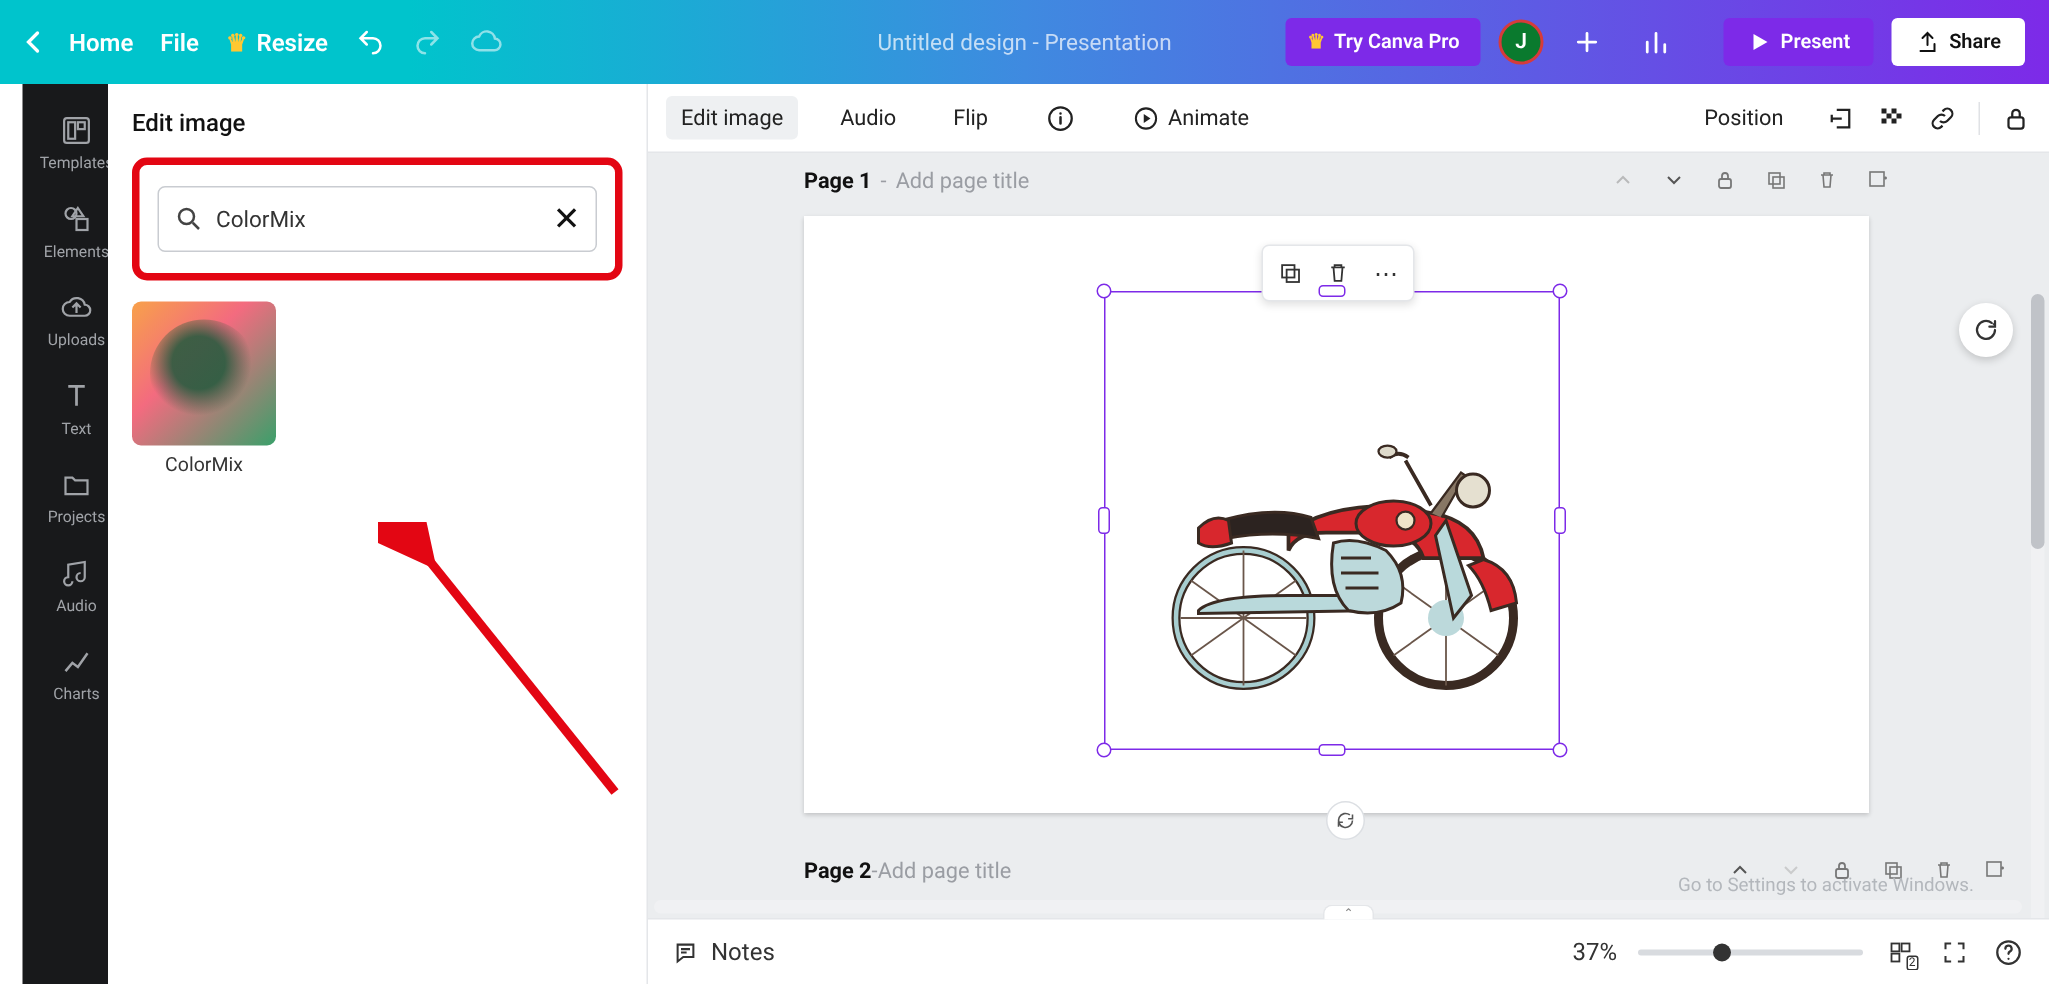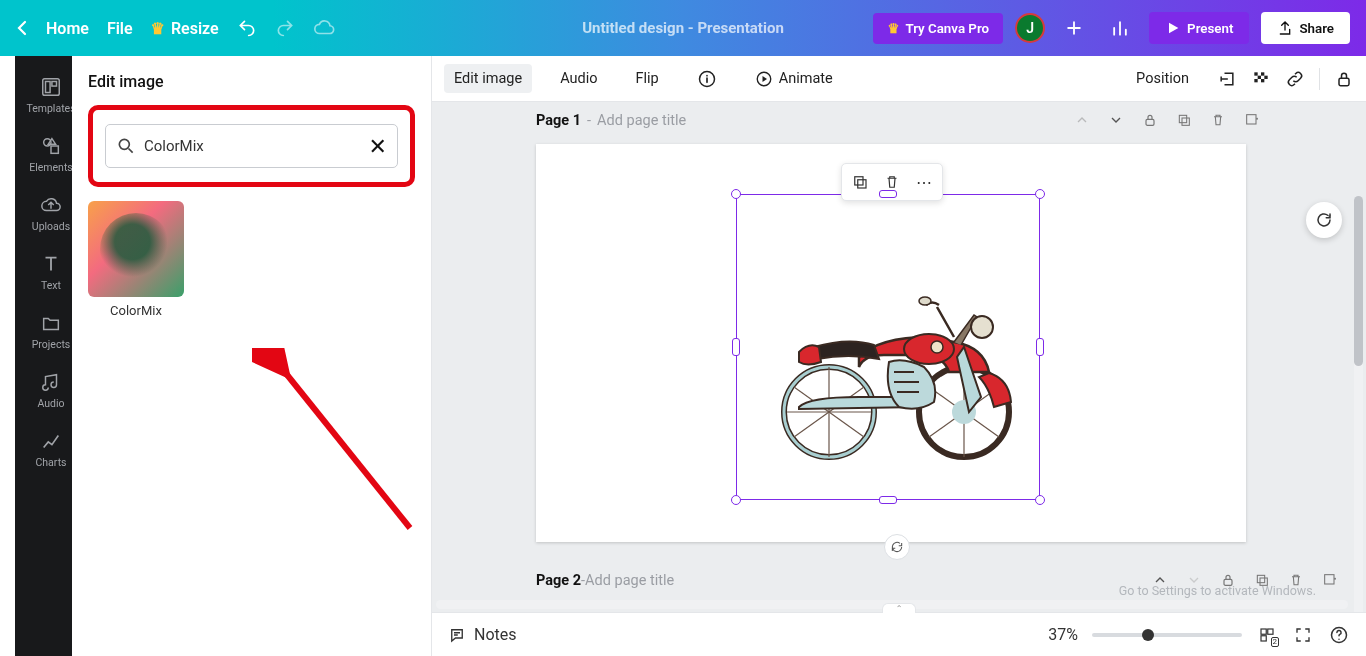--- a/index.html
+++ b/index.html
@@ -4,26 +4,26 @@
 <style>
 * { margin: 0; padding: 0; box-sizing: border-box; font-family: -apple-system, BlinkMacSystemFont, "Segoe UI", Roboto, sans-serif; }
 body { overflow: hidden; width: 1366px; height: 656px; position: relative; }
 
 
 .topbar { height: 56px; background: linear-gradient(90deg, #00c4cc 0%, #00c4cc 20%, #3f8ae0 50%, #7d2ae8 100%); display: flex; align-items: center; padding: 0 16px; gap: 18px; color: #fff; }
 .topbar .nav-left { display: flex; align-items: center; gap: 18px; }
 .topbar .btn-icon { background: none; border: none; color: #fff; font-size: 16px; cursor: pointer; display: flex; align-items: center; gap: 6px; font-weight: 600; }
 .topbar .btn-icon.muted { opacity: .55; }
 .topbar .crown { color: #ffc832; }
-.title-center { position: absolute; left: 50%; transform: translateX(-50%); color: rgba(255,255,255,.7); font-size: 15px; font-weight: bold; }
+.title-center { position: absolute; left: 50%; transform: translateX(-50%); color: rgba(255,255,255,.7); font-size: 15px; }
 .topbar-right { margin-left: auto; display: flex; align-items: center; gap: 12px; }
 .pro-btn { background: #7d2ae8; color: #fff; border: none; padding: 8px 14px; border-radius: 4px; font-weight: 600; display: flex; align-items: center; gap: 6px; cursor: pointer; }
 .avatar { width: 30px; height: 30px; border-radius: 50%; background: #0a7a2e; border: 2px solid #d63b3b; color: #fff; display: flex; align-items: center; justify-content: center; font-weight: 600; font-size: 14px; }
 .icon-btn { width: 34px; height: 34px; display: flex; align-items: center; justify-content: center; background: none; border: none; color: #fff; cursor: pointer; border-radius: 4px; }
-.present-btn { background: #7d2ae8; color: #fff; border: none; padding: 8px 16px; border-radius: 4px; font-weight: 600; display: flex; align-items: center; gap: 6px; cursor: pointer; }
+.present-btn { background: #7d2ae8; color: #fff; border: none; padding: 8px 16px; border-radius: 4px; font-weight: 600; display: flex; align-items: center; gap: 6px; cursor: pointer; margin-left: 16px; }
 .share-btn { background: #fff; color: #111; border: none; padding: 8px 16px; border-radius: 4px; font-weight: 600; display: flex; align-items: center; gap: 6px; cursor: pointer; }
 
 
 .left-rail { position: absolute; top: 56px; left: 15px; width: 72px; bottom: 0; background: #18191b; display: flex; flex-direction: column; align-items: center; padding-top: 10px; }
 .rail-item { width: 100%; padding: 10px 0; display: flex; flex-direction: column; align-items: center; gap: 4px; color: #a0a3a8; font-size: 10.5px; cursor: pointer; }
 .rail-item svg, .rail-item .ic { color: #a0a3a8; }
 
 
 .side-panel { position: absolute; top: 56px; left: 72px; width: 360px; bottom: 0; background: #fff; border-right: 1px solid #e4e6e9; padding: 16px; }
 .panel-title { font-size: 16px; font-weight: 500; color: #111; margin-bottom: 14px; }

